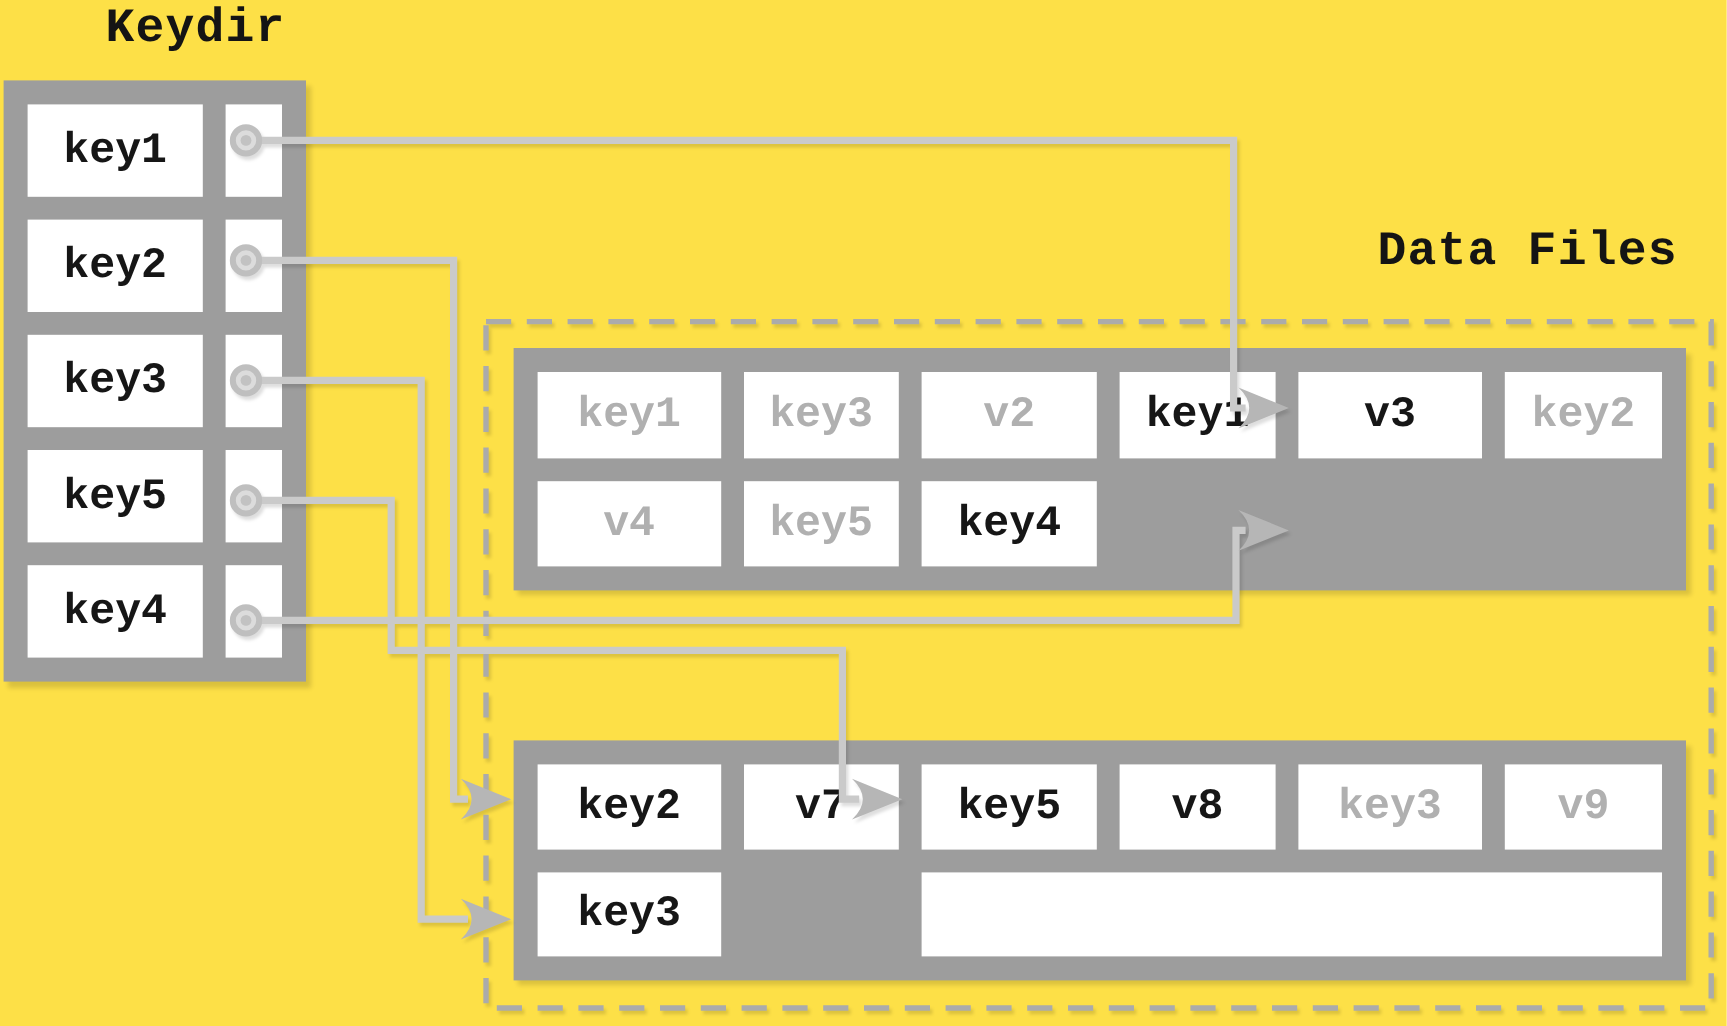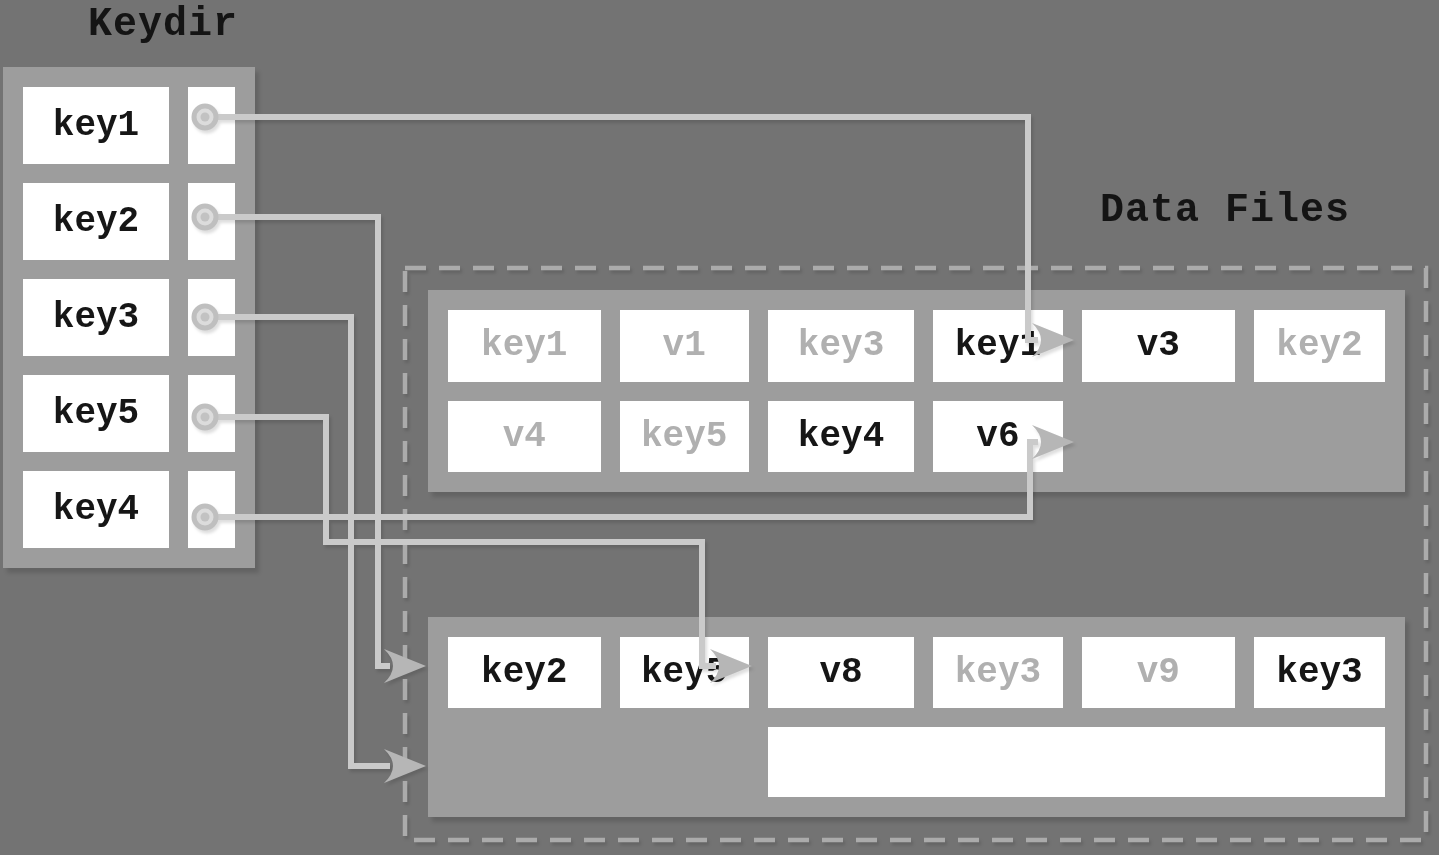--- a/index.html
+++ b/index.html
@@ -1,25 +1,25 @@
 <!DOCTYPE html>
 <html><head>
 <meta charset="utf-8">
 <style>
   html,body { margin:0; padding:0; background:#ffffff; }
   .canvas {
-    position:relative; width:1439px; height:855px; background:#737373;
+    position:relative; width:1439px; height:855px; background:#fde047;
     font-family:"Liberation Mono","DejaVu Sans Mono",monospace; overflow:hidden;
   }
   .title {
     position:absolute; font-size:40px; font-weight:bold; color:#141414;
     letter-spacing:1px; white-space:nowrap;
   }
   .keydir-title { left:88px; top:2px; }
-  .files-title  { left:1100px; top:188px; }
+  .files-title  { left:1148px; top:188px; }
 
   
   .gtable {
     position:absolute; display:grid; background:#9d9d9d;
     padding:20px; gap:19px; box-sizing:border-box;
     box-shadow:4px 5px 4px rgba(0,0,0,0.14);
   }
   .cell {
     background:#ffffff; display:flex; align-items:center; justify-content:center;
     font-size:36px; font-weight:bold; color:#161616; overflow:hidden;
@@ -63,33 +63,33 @@
     <div class="cell">key5</div>
     <div class="cell"></div>
     <div class="cell">key4</div>
     <div class="cell"></div>
   </div>
 
   <div class="title files-title">Data Files</div>
 
   <div class="gtable file-table file1">
     <div class="cell" data-state="stale">key1</div>
-    <div class="cell" data-state="stale">v1</div>
     <div class="cell" data-state="stale">key3</div>
+    <div class="cell" data-state="stale">v2</div>
     <div class="cell" data-state="live">key1</div>
     <div class="cell" data-state="live">v3</div>
     <div class="cell" data-state="stale">key2</div>
     <div class="cell" data-state="stale">v4</div>
     <div class="cell" data-state="stale">key5</div>
     <div class="cell" data-state="live">key4</div>
-    <div class="cell" data-state="live">v6</div>
   </div>
 
   <div class="gtable file-table file2">
     <div class="cell" data-state="live">key2</div>
+    <div class="cell" data-state="live">v7</div>
     <div class="cell" data-state="live">key5</div>
     <div class="cell" data-state="live">v8</div>
     <div class="cell" data-state="stale">key3</div>
     <div class="cell" data-state="stale">v9</div>
     <div class="cell" data-state="live">key3</div>
     <div class="cell span-rest" data-state="empty"></div>
   </div>
 
   <svg id="overlay" viewBox="0 0 1439 855" xmlns="http://www.w3.org/2000/svg">
     <rect x="405" y="268" width="1021" height="572" fill="none" stroke="#ababab" stroke-width="4.5" stroke-dasharray="21 13"></rect>

